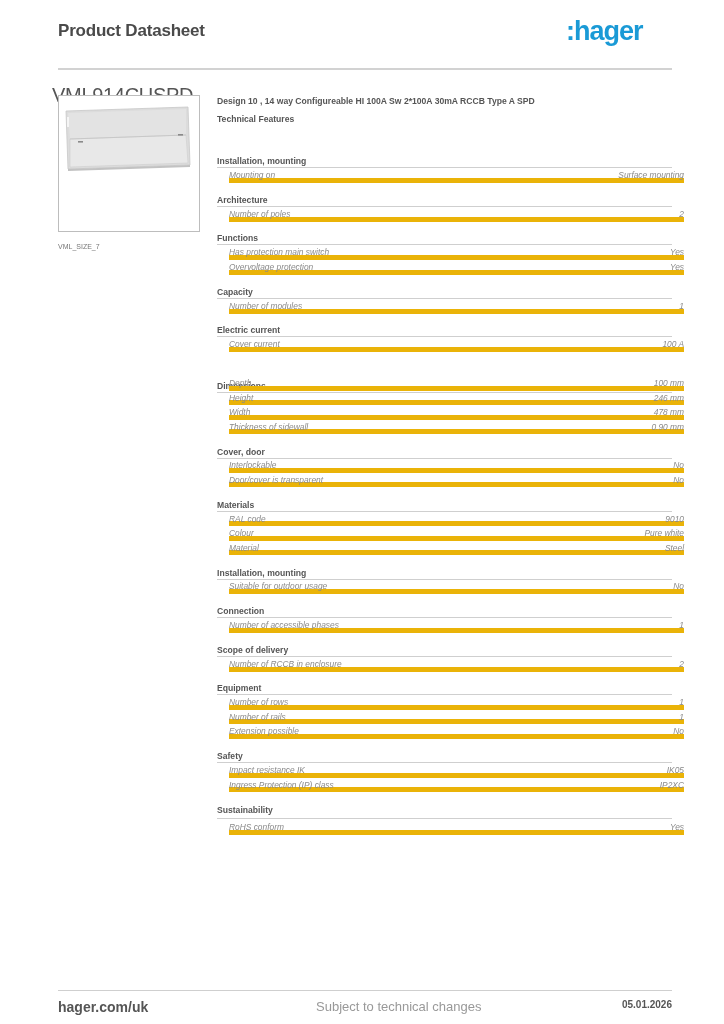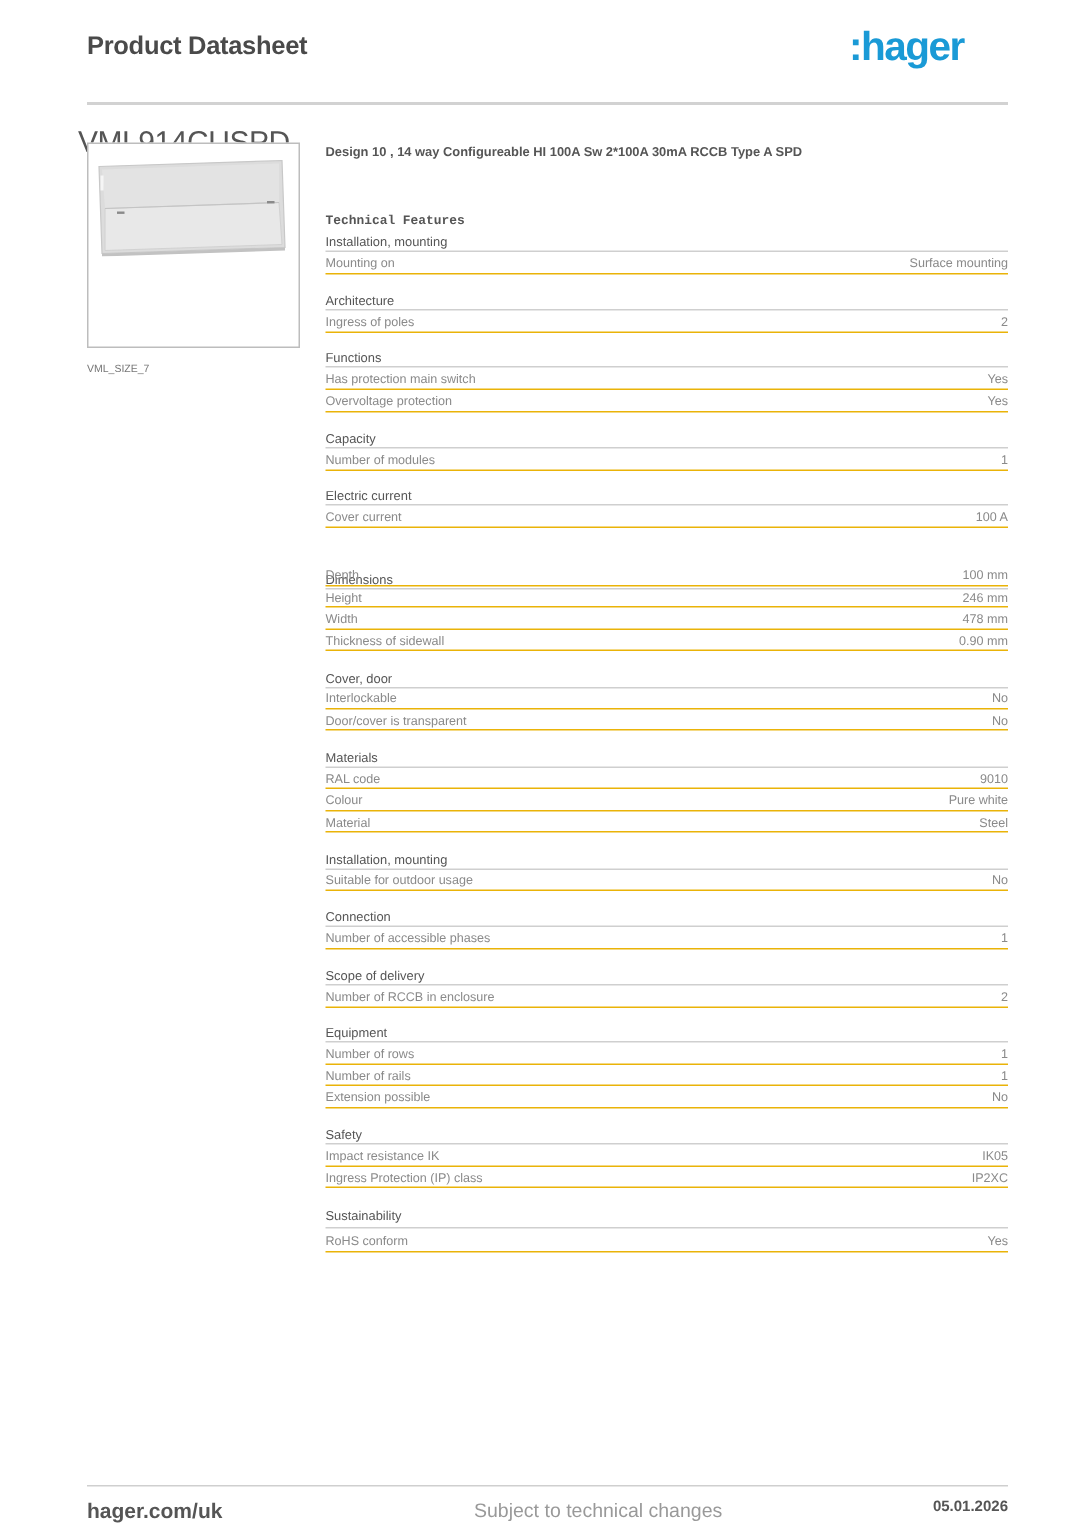--- a/index.html
+++ b/index.html
@@ -10,24 +10,24 @@
     .doc-subtitle { position: absolute; left: 52px; top: 40px; font-size: 20px; color: #555; letter-spacing: -0.3px; margin-top: 44px; }
     .logo { position: absolute; left: 566px; top: 16px; font-size: 27px; font-weight: bold; color: #1a9ad6; letter-spacing: -1px; text-align: right; }
     .header-rule { position: absolute; left: 58px; top: 68px; width: 614px; height: 2px; background: #d2d2d2; }
 
     .product-image { position: absolute; left: 58px; top: 95px; width: 142px; height: 137px; border: 1px solid #bdbdbd; background: #fff; }
     .enclosure { position: absolute; left: 5px; top: 9px; width: 129px; height: 66px; }
     .image-caption { position: absolute; left: 58px; top: 243px; font-size: 7px; color: #777; }
 
     .main { position: absolute; left: 217px; top: 0; width: 455px; }
     .product-desc { position: absolute; left: 0; top: 96px; font-size: 8.6px; font-weight: bold; color: #555; white-space: nowrap; }
-    .tech-heading { position: absolute; left: 0; top: 142px; font-size: 8.6px; font-weight: bold; color: #555; font-family: Liberation Mono, monospace; }
+    .tech-heading { position: absolute; left: 0; top: 114px; font-size: 8.6px; font-weight: bold; color: #555; }
 
-    .group-title { position: absolute; left: 0; width: 455px; font-size: 8.6px; font-weight: normal; color: #555; height: 13px; line-height: 12px; border-bottom: 1px solid #cfcfcf; }
-    .row { position: absolute; left: 0; width: 455px; height: 14.5px; line-height: 14px; font-size: 8.4px; color: #8a8a8a; border-bottom: 1px solid #eab308; display: flex; justify-content: space-between; }
+    .group-title { position: absolute; left: 0; width: 455px; font-size: 8.6px; font-weight: bold; color: #555; height: 13px; line-height: 12px; border-bottom: 1px solid #cfcfcf; }
+    .row { position: absolute; left: 12px; width: 455px; height: 14.5px; line-height: 14px; font-size: 8.4px; color: #8a8a8a; border-bottom: 5px solid #eab308; display: flex; justify-content: space-between; font-style: italic; }
     .row span { display: block; }
 
     .footer-rule { position: absolute; left: 58px; top: 990px; width: 614px; height: 1px; background: #cfcfcf; }
     .footer-left { position: absolute; left: 58px; top: 999px; font-size: 14px; font-weight: bold; color: #555; }
     .footer-center { position: absolute; left: 316px; top: 999px; font-size: 13px; color: #999; }
     .footer-right { position: absolute; right: 52px; top: 999px; font-size: 10px; font-weight: bold; color: #555; }
   </style>
 </head>
 <body>
 
@@ -55,21 +55,21 @@
   <div class="tech-heading">Technical Features</div>
 
   <div class="group-title" style="top:155px">Installation, mounting</div>
   <div class="row" style="top:168px">
       <span>Mounting on</span>
       <span>Surface mounting</span>
     </div>
 
   <div class="group-title" style="top:194px">Architecture</div>
   <div class="row" style="top:207px">
-      <span>Ingress of poles</span>
+      <span>Number of poles</span>
       <span>2</span>
     </div>
 
   <div class="group-title" style="top:232px">Functions</div>
   <div class="row" style="top:245px">
       <span>Has protection main switch</span>
       <span>Yes</span>
     </div>
   <div class="row" style="top:260px">
       <span>Overvoltage protection</span>

